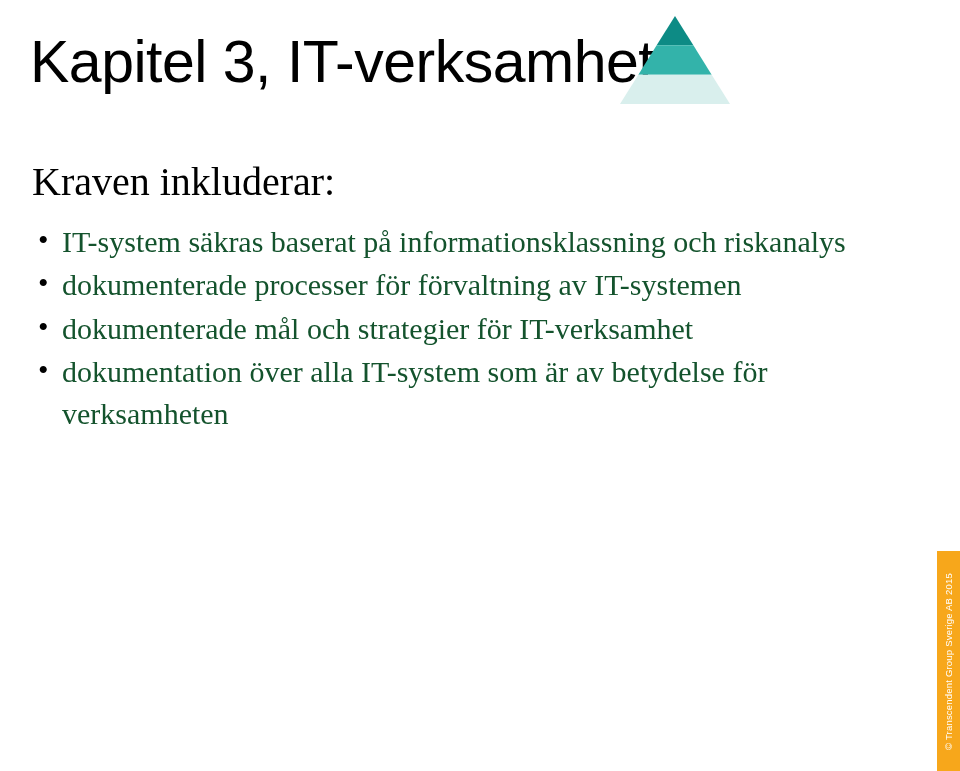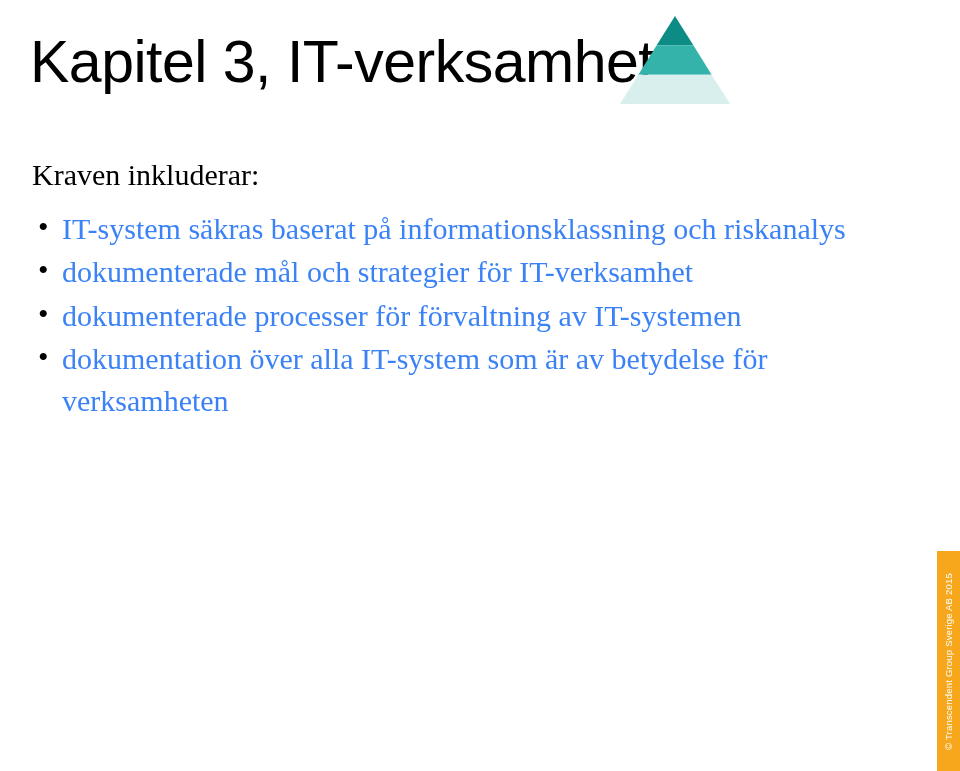--- a/index.html
+++ b/index.html
@@ -38,34 +38,34 @@
       height: 88px;
     }
     .content {
       position: absolute;
       top: 158px;
       left: 32px;
       width: 820px;
     }
     .subheading {
       font-family: Georgia, 'Times New Roman', serif;
-      font-size: 30px;
+      font-size: 40px;
       color: #000;
       margin-bottom: 16px;
     }
     ul.bullets {
       list-style: none;
       padding: 0;
     }
     ul.bullets li {
       position: relative;
       padding-left: 30px;
       font-size: 30px;
       line-height: 1.38;
-      color: #3b82f6;
+      color: #14532d;
       margin-bottom: 2px;
     }
     ul.bullets li::before {
       content: "•";
       position: absolute;
       left: 6px;
       top: -2px;
       font-size: 30px;
       color: #000;
     }
@@ -99,22 +99,22 @@
   <svg class="pyramid" viewBox="0 0 110 88">
     <polygon points="55,0 73.33,29.33 36.67,29.33" fill="#0d8b85"></polygon>
     <polygon points="36.67,29.33 73.33,29.33 91.67,58.67 18.33,58.67" fill="#33b3aa"></polygon>
     <polygon points="18.33,58.67 91.67,58.67 110,88 0,88" fill="#d9efed"></polygon>
   </svg>
 
   <div class="content">
     <p class="subheading">Kraven inkluderar:</p>
     <ul class="bullets">
       <li>IT-system säkras baserat på informationsklassning och riskanalys</li>
+      <li>dokumenterade processer för förvaltning av IT-systemen</li>
       <li>dokumenterade mål och strategier för IT-verksamhet</li>
-      <li>dokumenterade processer för förvaltning av IT-systemen</li>
       <li>dokumentation över alla IT-system som är av betydelse för verksamheten</li>
     </ul>
   </div>
 
   <div class="side-tab">
     <span class="side-tab-text">© Transcendent Group Sverige AB 2015</span>
   </div>
 
 </div>
 

